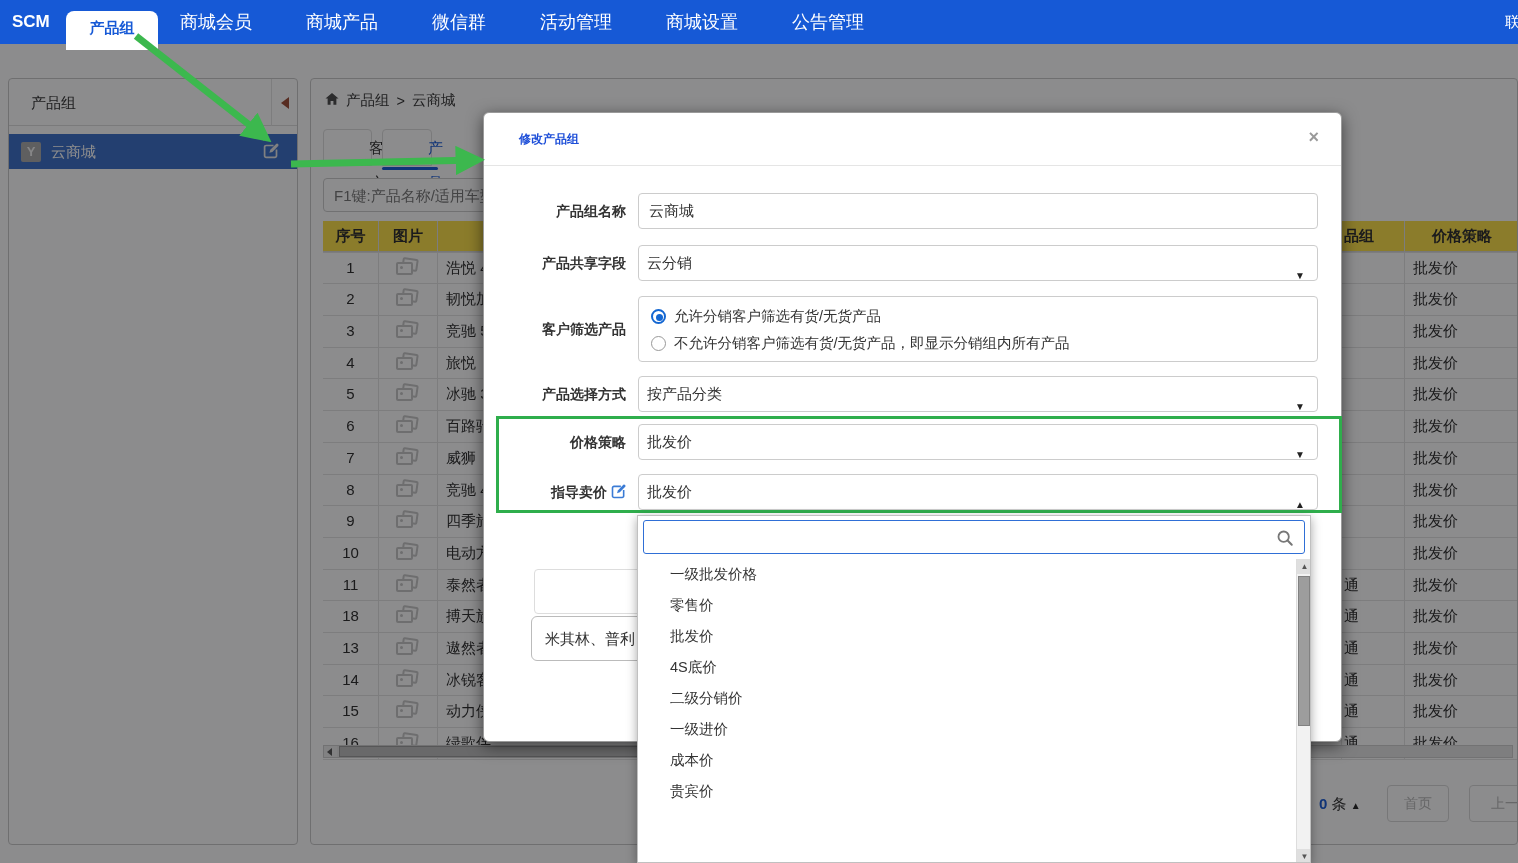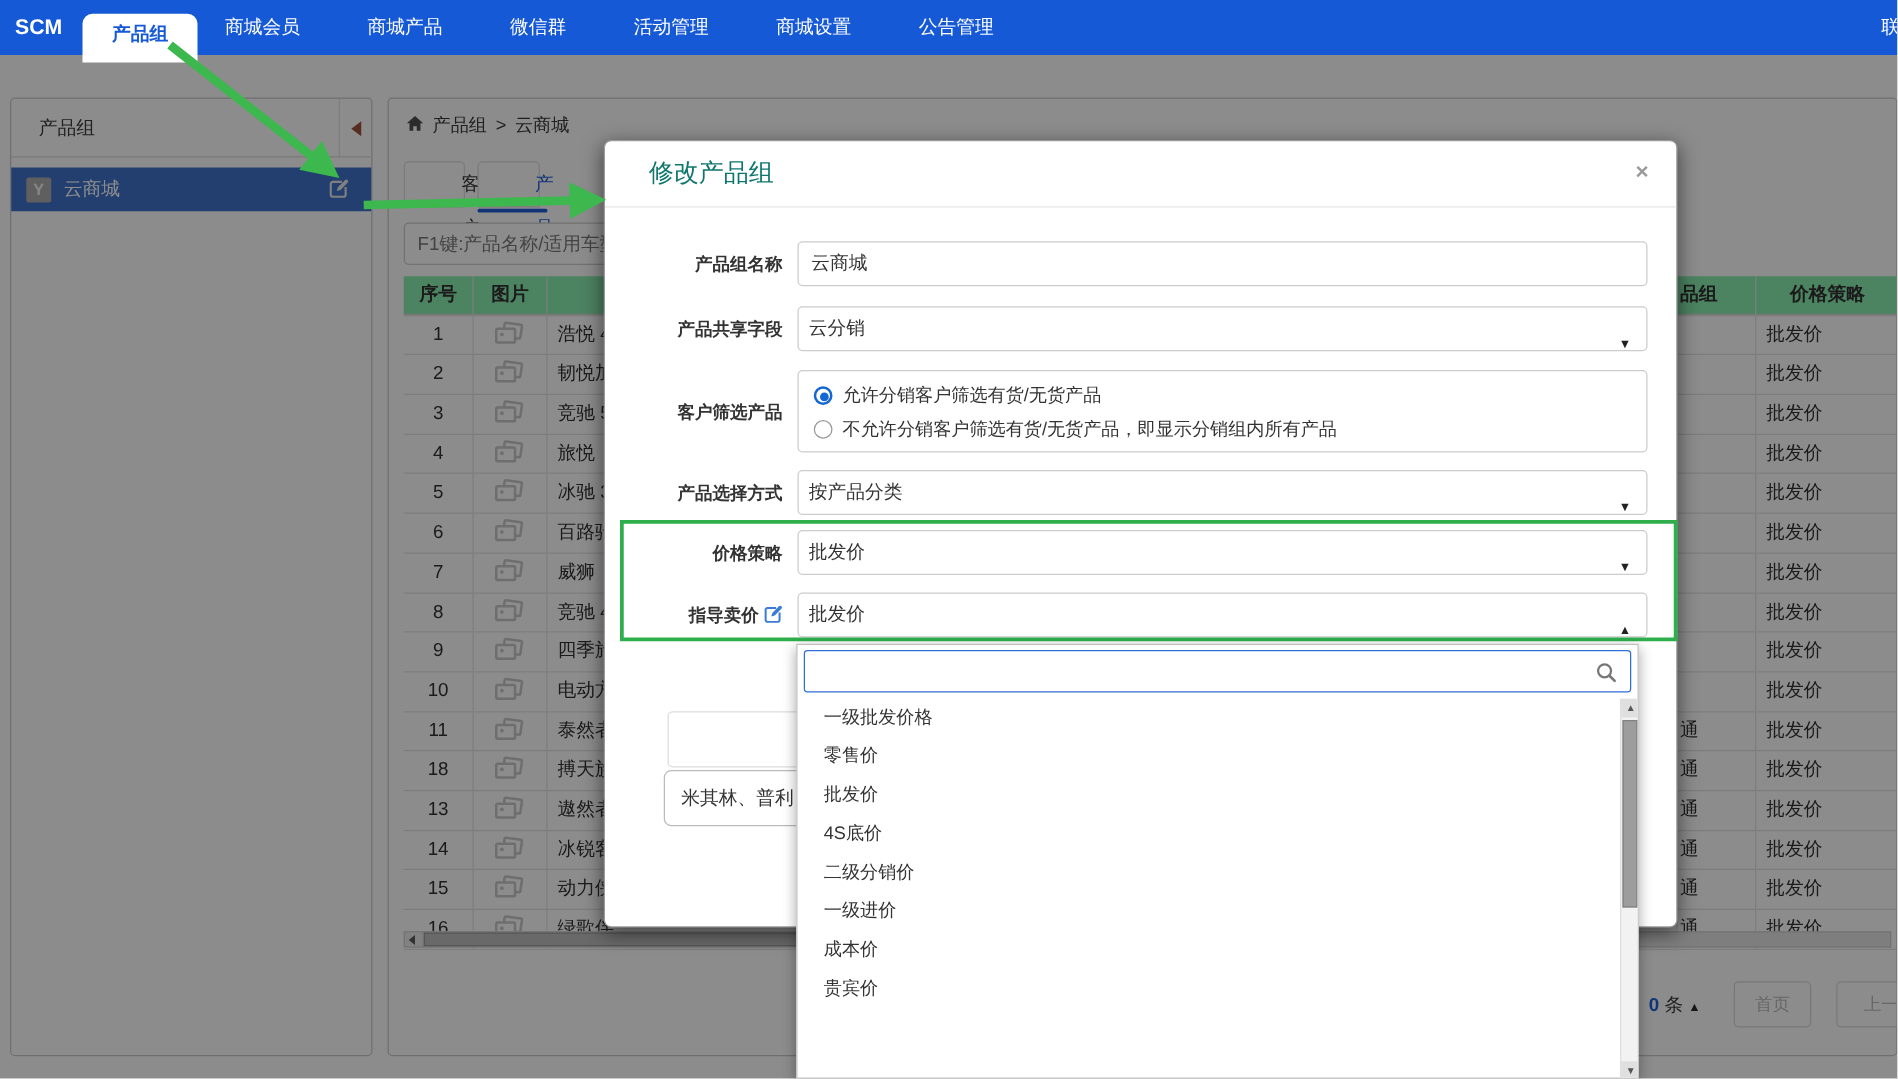--- a/index.html
+++ b/index.html
@@ -3,21 +3,21 @@
 <meta charset="utf-8">
 <style>
   html,body{margin:0;padding:0;background:#fff;}
   *{box-sizing:border-box;font-family:"Liberation Sans","DejaVu Sans",sans-serif;}
   #app{position:relative;width:1518px;height:863px;overflow:hidden;background:#fff;}
 
   
   .nav{position:absolute;left:0;top:0;width:1518px;height:44px;background:#1659d6;z-index:10;}
   .brand{position:absolute;left:12px;top:0;height:44px;line-height:44px;color:#fff;font-weight:bold;font-size:17px;}
   .nav-items{position:absolute;left:180px;top:0;height:44px;display:flex;gap:54px;}
-  .nav-item{height:44px;line-height:44px;color:#fff;font-size:15px;white-space:nowrap;cursor:pointer;text-align:center;}
+  .nav-item{height:44px;line-height:44px;color:#fff;font-size:18px;white-space:nowrap;cursor:pointer;text-align:center;}
   .active-tab{position:absolute;left:66px;top:11px;width:92px;height:39px;background:#fff;border-radius:8px 8px 0 0;text-align:center;z-index:12;}
   .active-tab span{line-height:33px;color:#1659d6;font-weight:bold;font-size:15px;}
   .nav-right{position:absolute;left:1505px;top:0;height:44px;line-height:44px;color:#fff;font-size:15px;}
 
   
   .overlay{position:absolute;left:0;top:44px;width:1518px;height:819px;background:rgba(10,10,12,0.47);z-index:5;}
 
   
   .panel{position:absolute;background:#fff;border:1px solid #c9c9c9;border-radius:4px;z-index:1;}
   .sidebar{left:8px;top:78px;width:290px;height:767px;}
@@ -34,21 +34,21 @@
   .crumb{position:absolute;left:14px;top:12px;display:flex;gap:7px;align-items:center;font-size:14.5px;color:#333;}
   .tab-box{position:absolute;top:50px;height:37px;border:1px solid #ddd;border-radius:4px 4px 0 0;background:#fff;text-align:center;cursor:pointer;font-size:15px;color:#333;padding-left:45px;}
   .tab-kehu{left:12px;width:49px;line-height:35px;}
   .tab-chanpin{left:71px;width:50px;line-height:35px;color:#1659d6;}
   .tab-underline{position:absolute;left:71px;top:88px;width:56px;height:3px;background:#1659d6;border-radius:2px;}
   .search-box{position:absolute;left:12px;top:99px;width:470px;height:34px;border:1px solid #ccc;border-radius:4px;padding-left:10px;font-size:15px;color:#888;background:#fff;}
 
   
   .tbl{position:absolute;left:12px;top:142px;width:1196px;}
   .trow{display:flex;border-bottom:1px solid #e3e3e3;}
-  .th{background:#86efac;font-weight:bold;font-size:15px;color:#333;height:32px;line-height:32px;border-bottom:1px solid #d8d8d8;}
+  .th{background:#fde047;font-weight:bold;font-size:15px;color:#333;height:32px;line-height:32px;border-bottom:1px solid #d8d8d8;}
   .td{height:30.7px;line-height:30.7px;font-size:15px;color:#2b2b2b;overflow:hidden;white-space:nowrap;}
   .c-seq{width:56px;text-align:center;border-right:1px solid #e3e3e3;flex:none;}
   .c-img{width:59px;text-align:center;border-right:1px solid #e3e3e3;flex:none;}
   .c-name{width:904px;padding-left:8px;border-right:1px solid #e3e3e3;flex:none;}
   .c-group{width:63px;padding-left:2px;border-right:1px solid #e3e3e3;flex:none;}
   .c-price{width:114px;padding-left:8px;flex:none;}
   .th.c-price{text-align:center;padding-left:0;}
   .img-ph{display:inline-block;position:relative;width:24px;height:19px;margin-top:5px;}
   .img-ph .b1{position:absolute;left:6px;top:0;width:16px;height:13px;border:2px solid #c6c6c6;border-radius:2px;transform:rotate(8deg);}
   .img-ph .b2{position:absolute;left:0;top:4px;width:17px;height:13px;border:2px solid #c6c6c6;border-radius:2px;background:#fff;}
@@ -64,21 +64,21 @@
   .pg-count{position:absolute;left:1008px;top:716px;font-size:15px;color:#333;white-space:nowrap;}
   .pg-count b{color:#1659d6;font-weight:bold;}
   .pg-count .up{font-size:10px;color:#222;}
   .pg-btn{position:absolute;top:706px;height:37px;background:#fff;border:1px solid #d8d8d8;border-radius:4px;color:#b9b9b9;font-size:14px;text-align:center;line-height:35px;cursor:pointer;}
   .pg-first{left:1076px;width:62px;}
   .pg-prev{left:1158px;width:86px;}
 
   
   .modal{position:absolute;left:483px;top:112px;width:859px;height:630px;background:#fff;border:1px solid #9a9a9a;border-radius:6px;box-shadow:0 4px 16px rgba(0,0,0,0.55);z-index:20;}
   .m-head{position:relative;height:53px;border-bottom:1px solid #e5e5e5;}
-  .m-title{position:absolute;left:35px;top:0;line-height:53px;font-size:20px;font-weight:normal;color:#0f766e;}
+  .m-title{position:absolute;left:35px;top:0;line-height:53px;font-size:12px;font-weight:bold;color:#1d4ed8;}
   .m-close{position:absolute;right:22px;top:14px;font-size:18px;font-weight:bold;color:#9a9a9a;cursor:pointer;}
   .m-label{position:absolute;left:0;width:142px;text-align:right;font-size:14px;font-weight:bold;color:#333;}
   .m-ctl{position:absolute;left:154px;width:680px;border:1px solid #ccc;border-radius:4px;background:#fff;font-size:15px;color:#333;}
   .m-input{height:36px;line-height:34px;padding-left:10px;}
   .m-select{height:36px;line-height:34px;padding-left:8px;cursor:pointer;}
   .caret{position:absolute;right:12px;top:13px;font-size:10px;color:#222;}
   .radio-box{height:66px;padding:6px 12px;}
   .radio-row{display:flex;align-items:center;gap:8px;height:27px;font-size:14.5px;color:#333;cursor:pointer;}
   .rdot{width:15px;height:15px;border-radius:50%;border:1.5px solid #999;position:relative;flex:none;background:#fff;}
   .rdot.sel{border:2px solid #1467d2;}
@@ -88,21 +88,21 @@
   .brand-input{position:absolute;left:47px;top:503px;width:440px;height:45px;border:1px solid #bbb;border-radius:6px;background:#fff;font-size:15px;color:#333;line-height:43px;padding-left:13px;white-space:nowrap;overflow:hidden;}
 
   
   .green-rect{position:absolute;left:496px;top:416px;width:846px;height:97px;border:3px solid #2fae4c;z-index:23;pointer-events:none;}
 
   
   .dd{position:absolute;left:637px;top:515px;width:674px;height:348px;background:#fff;border:1px solid #c0c0c0;box-shadow:0 3px 10px rgba(0,0,0,0.35);z-index:24;overflow:hidden;}
   .dd-search{position:absolute;left:5px;top:4px;width:662px;height:34px;border:1px solid #2f6fd6;border-radius:3px;background:#fff;}
   .dd-mag{position:absolute;right:10px;top:8px;}
   .dd-list{position:absolute;left:0;top:43px;width:656px;}
-  .dd-opt{height:31px;line-height:31px;padding-left:21px;font-size:14.5px;color:#333;cursor:pointer;white-space:nowrap;}
+  .dd-opt{height:31px;line-height:31px;padding-left:32px;font-size:14.5px;color:#333;cursor:pointer;white-space:nowrap;}
   .dd-sb{position:absolute;left:658px;top:43px;width:15px;height:305px;background:#f2f2f2;border-left:1px solid #ddd;}
   .dd-sb .btn{position:absolute;left:0;width:15px;height:15px;background:#dfdfdf;color:#555;font-size:8px;text-align:center;line-height:15px;cursor:pointer;}
   .dd-sb .up{top:0;}
   .dd-sb .dn{bottom:0;}
   .dd-sb .thumb{position:absolute;left:1px;top:17px;width:12px;height:150px;background:#9d9d9d;border:1px solid #818181;cursor:grab;}
 
   
   .arrows{position:absolute;left:0;top:0;width:1518px;height:863px;z-index:30;pointer-events:none;}
 </style>
 </head>

